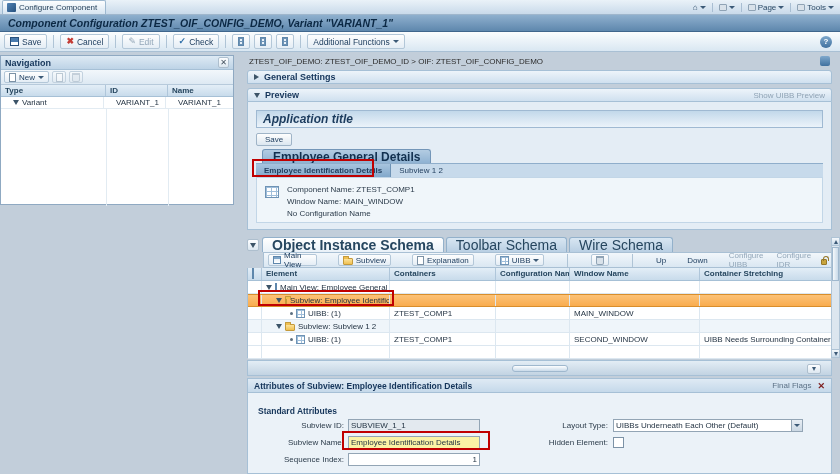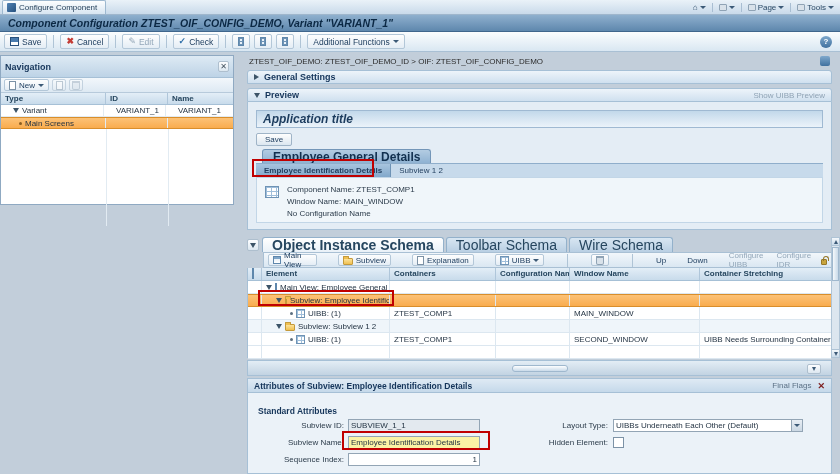--- a/index.html
+++ b/index.html
@@ -66,21 +66,21 @@
   .ico-lock::before { content:''; position:absolute; top:-4px; left:1px; width:4px; height:4px;
     border:1px solid #96782A; border-bottom:none; border-radius:3px 3px 0 0; }
   .tri-down { width:0; height:0; border-left:3.5px solid transparent; border-right:3.5px solid transparent; border-top:5px solid #3C5468; }
   .tri-right { width:0; height:0; border-top:3.5px solid transparent; border-bottom:3.5px solid transparent; border-left:5px solid #3C5468; }
   .dot { width:3px; height:3px; background:#8B5E20; border-radius:50%; }
   .dot.gray { background:#5C6F80; }
 
   
   .navpanel { position:absolute; left:0; top:55px; width:234px; height:150px;
     background:#fff; border:1px solid #8FA9C2; }
-  .nav-head { height:22px; background:linear-gradient(#DEEAF4,#BDD3E6); border-bottom:1px solid #A6C0D6;
+  .nav-head { height:14px; background:linear-gradient(#DEEAF4,#BDD3E6); border-bottom:1px solid #A6C0D6;
     display:flex; align-items:center; justify-content:space-between; padding:0 4px; }
   .nav-head .t { font-size:9px; font-weight:bold; color:#15355A; }
   .nav-close { font-size:8px; color:#44525F; width:11px; height:11px; border:1px solid #AEBFCE;
     background:linear-gradient(#FDFEFF,#DCE7F0); text-align:center; line-height:10px; border-radius:2px; }
   .nav-tools { height:15px; background:linear-gradient(#F2F7FB,#DDE9F3); border-bottom:1px solid #B7CADB;
     display:flex; align-items:center; gap:3px; padding:0 3px; }
   .nav-new { display:flex; align-items:center; gap:3px; height:12px; padding:0 4px;
     border:1px solid #B3C7D8; border-radius:2px; background:linear-gradient(#FEFEFE,#E4EDF5);
     font-size:8px; color:#1A3A5C; }
   .nav-ib { width:14px; height:12px; border:1px solid #C3D2DF; border-radius:2px;
@@ -317,28 +317,20 @@
         <span class="tri-down"></span>
         <span>Variant</span>
       </div>
       <div class="nc-id">
           <span>VARIANT_1</span>
         </div>
       <div class="nc-name">
           <span>VARIANT_1</span>
         </div>
     </div>
-    <div class="nrow sel">
-      <div class="nc-type" style="padding-left:18px;">
-        <span class="dot"></span>
-        <span>Main Screens</span>
-      </div>
-      <div class="nc-id"></div>
-      <div class="nc-name"></div>
-    </div>
     <div class="nav-bodylines" style="height:97px;">
       <div class="vline" style="left:105px;"></div>
       <div class="vline" style="left:167px;"></div>
     </div>
   </div>
 
   <div class="main">
 
     <div class="breadcrumb">
       <span>ZTEST_OIF_DEMO: ZTEST_OIF_DEMO_ID &gt; OIF: ZTEST_OIF_CONFIG_DEMO</span>

